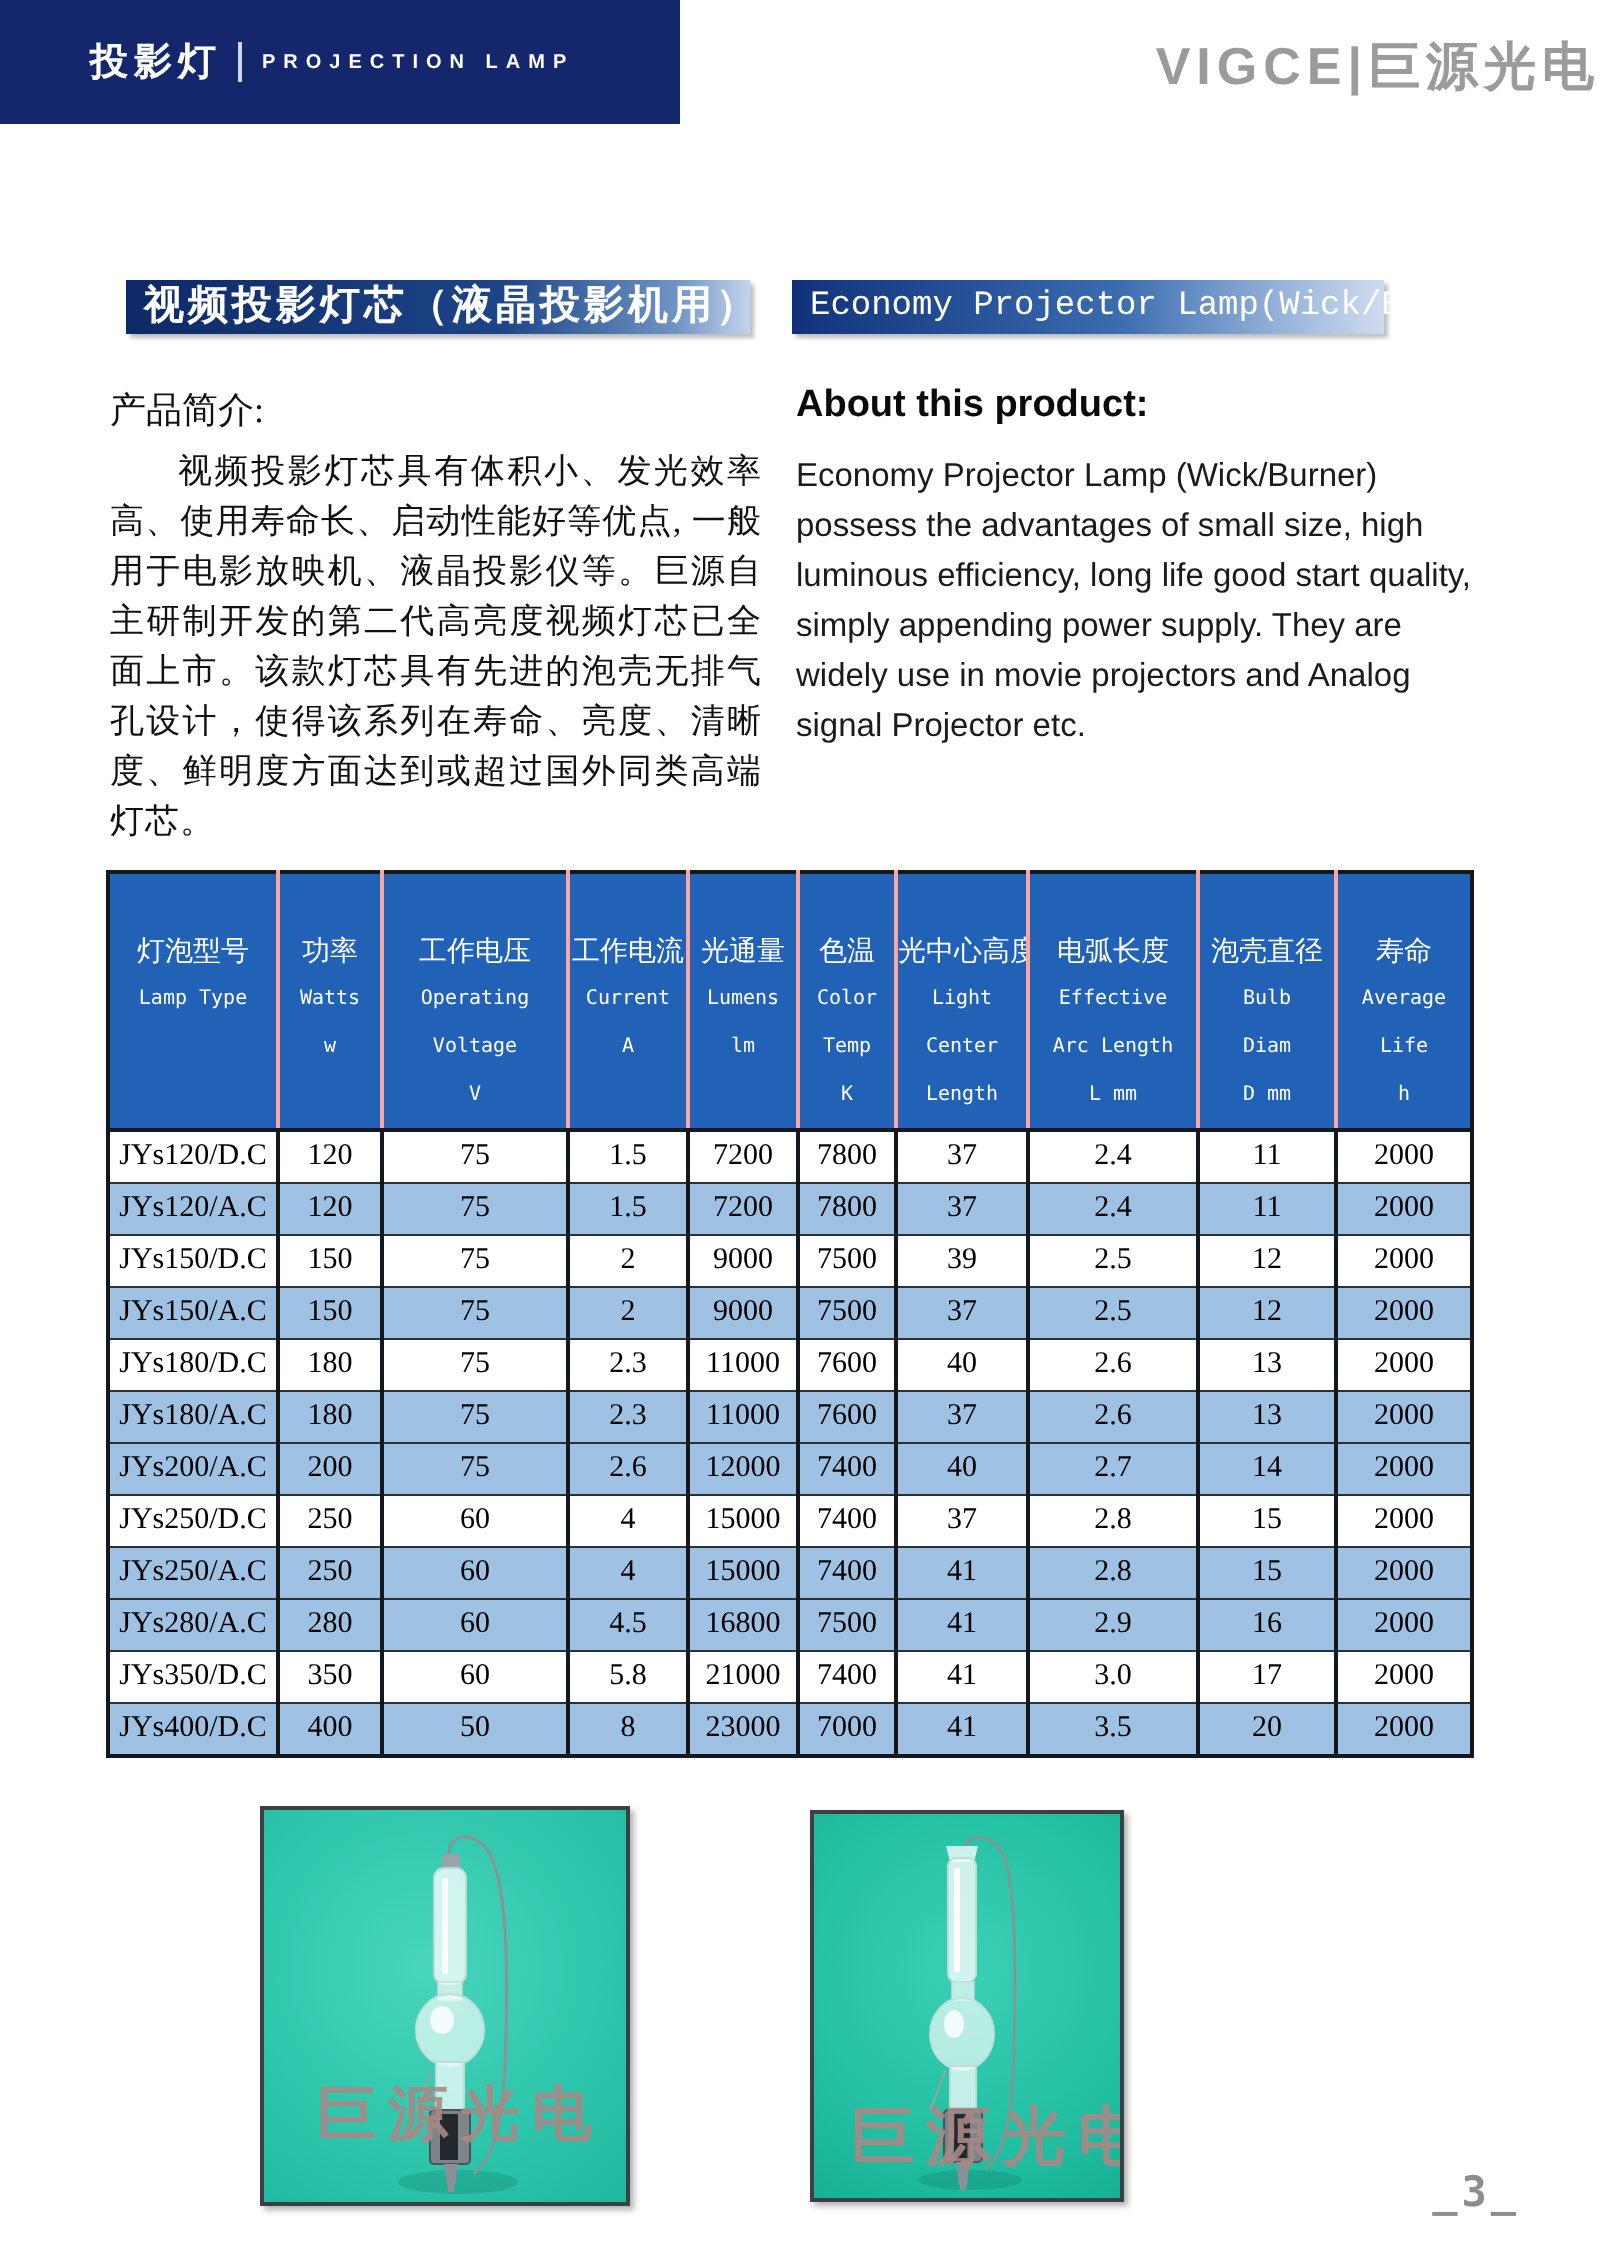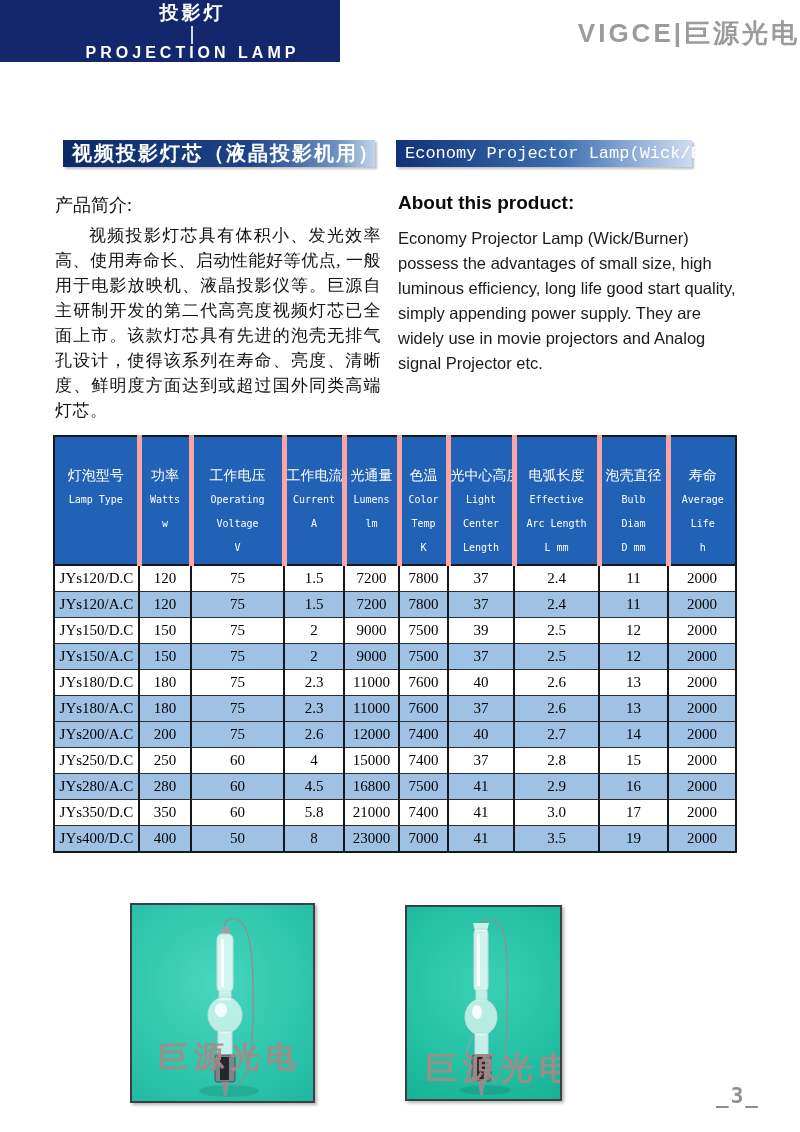--- a/index.html
+++ b/index.html
@@ -5,25 +5,25 @@
   html,body{margin:0;padding:0;background:#e8e8e8;}
   .page{
     position:relative;width:800px;height:1132px;margin:0 auto;
     background:#ffffff;overflow:hidden;
     font-family:"Liberation Sans",sans-serif;color:#111;
   }
   
   .top-banner{
     position:absolute;left:0;top:0;width:340px;height:62px;
     background:#14276d;display:flex;align-items:center;
-    padding-left:45px;box-sizing:border-box;color:#fff;flex-direction:column;
+    padding-left:45px;box-sizing:border-box;color:#fff;
   }
   .brand-zh{font-size:19px;font-weight:bold;letter-spacing:3px;}
   .brand-sep{width:2px;height:20px;background:#cfd6e8;margin:0 10px 0 8px;}
-  .brand-en{font-size:16px;font-weight:bold;letter-spacing:4px;}
+  .brand-en{font-size:10px;font-weight:bold;letter-spacing:4px;}
   .logo{
     position:absolute;right:0;top:16px;
     font-size:26px;font-weight:bold;letter-spacing:3px;color:#9b9b9b;
     font-family:"Liberation Sans",sans-serif;
   }
   
   .banner-left{
     position:absolute;left:63px;top:140px;width:312px;height:27px;
     background:linear-gradient(to right,#0d2a66 0%,#1d4488 60%,#6e93c4 88%,#c3d4ea 100%);
     color:#fff;font-weight:bold;font-size:20px;line-height:27px;
@@ -54,21 +54,21 @@
   .about-heading{font-size:19px;font-weight:bold;margin:0 0 12px 0;color:#0b0b0b;}
   .about-body{font-size:16.5px;line-height:25px;margin:0;color:#1a1a1a;}
   
   .spec-table{
     position:absolute;left:53px;top:435px;width:682px;
     border-collapse:collapse;table-layout:fixed;
     border:2px solid #14171c;
   }
   .spec-table th{
     background:#2262b6;color:#fff;vertical-align:top;
-    border-left:5px solid #fca5a5;border-bottom:2px solid #14171c;
+    border-left:2px solid #fca5a5;border-bottom:2px solid #14171c;
     padding:4px 0 4px 0;font-weight:normal;overflow:hidden;
   }
   .h-zh{
     font-size:14px;line-height:26px;height:26px;white-space:nowrap;overflow:hidden;
     font-family:"Liberation Sans",sans-serif;text-align:center;margin-top:21px;
   }
   .h-en{
     font-size:10px;line-height:24px;height:24px;white-space:nowrap;overflow:hidden;
     font-family:"DejaVu Sans Mono",monospace;text-align:center;
   }
@@ -292,20 +292,32 @@
           <td>60</td>
           <td>4</td>
           <td>15000</td>
           <td>7400</td>
           <td>37</td>
           <td>2.8</td>
           <td>15</td>
           <td>2000</td>
         </tr>
         <tr class="alt">
+          <td>JYs250/A.C</td>
+          <td>250</td>
+          <td>60</td>
+          <td>4</td>
+          <td>15000</td>
+          <td>7400</td>
+          <td>41</td>
+          <td>2.8</td>
+          <td>15</td>
+          <td>2000</td>
+        </tr>
+        <tr class="alt">
           <td>JYs280/A.C</td>
           <td>280</td>
           <td>60</td>
           <td>4.5</td>
           <td>16800</td>
           <td>7500</td>
           <td>41</td>
           <td>2.9</td>
           <td>16</td>
           <td>2000</td>
@@ -324,21 +336,21 @@
         </tr>
         <tr class="alt">
           <td>JYs400/D.C</td>
           <td>400</td>
           <td>50</td>
           <td>8</td>
           <td>23000</td>
           <td>7000</td>
           <td>41</td>
           <td>3.5</td>
-          <td>19</td>
+          <td>20</td>
           <td>2000</td>
         </tr>
       </tbody>
   </table>
 
   <div class="photo photo-1">
     <svg width="185" height="200" viewBox="0 0 185 200">
       <ellipse cx="97" cy="186" rx="30" ry="6" fill="rgba(0,60,55,0.15)"></ellipse>
       <path d="M94 28 C 87 12, 105 8, 113 22 C 121 38, 122 72, 121 112 C 120 148, 118 170, 105 182" stroke="#8d928f" fill="none" stroke-width="1.4"></path>
       <rect x="89" y="22" width="9" height="7" rx="2" fill="#9aa4a6"></rect>

